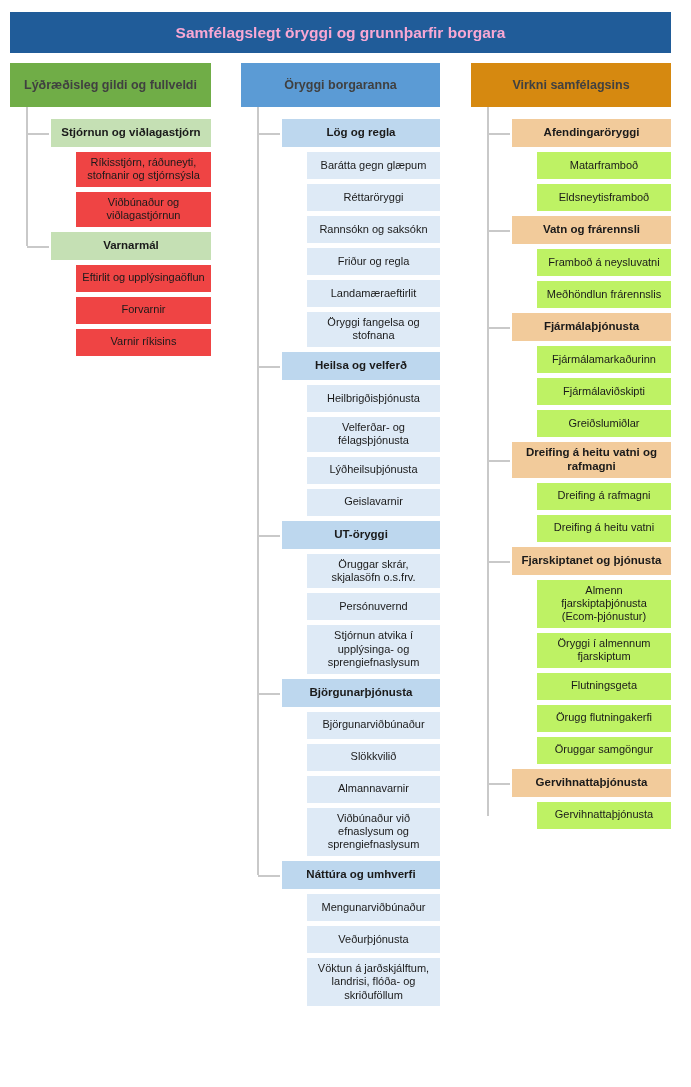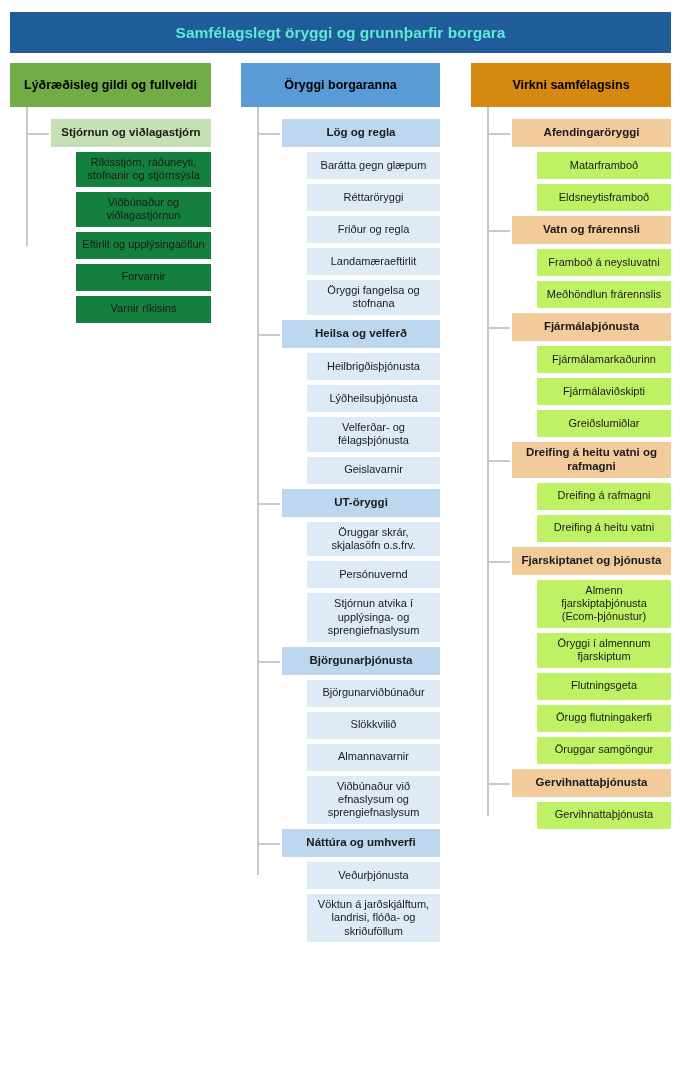--- a/index.html
+++ b/index.html
@@ -16,21 +16,21 @@
   }
 
   
   #title-bar {
     position: absolute;
     left: 10px;
     top: 12px;
     width: 661px;
     height: 41px;
     background: #205C99;
-    color: #5eead4;
+    color: #f9a8d4;
     font-size: 15.5px;
     font-weight: bold;
     display: flex;
     align-items: center;
     justify-content: center;
     text-align: center;
     box-sizing: border-box;
   }
 
   
@@ -41,21 +41,21 @@
   #col-green  { left: 10px;  width: 201px; }
   #col-blue   { left: 241px; width: 199px; }
   #col-orange { left: 471px; width: 200px; }
 
   .col-header {
     height: 44px;
     display: flex;
     align-items: center;
     justify-content: center;
     text-align: center;
-    color: #000000;
+    color: #404040;
     font-size: 12.5px;
     font-weight: bold;
     box-sizing: border-box;
     padding: 0 6px;
     line-height: 1.15;
   }
   #col-green  .col-header { background: #70AD47; }
   #col-blue   .col-header { background: #5B9BD5; }
   #col-orange .col-header { background: #D68910; text-align: right; }
 
@@ -114,21 +114,21 @@
     display: flex;
     align-items: center;
     justify-content: center;
     text-align: center;
     font-size: 11px;
     color: #1a1a1a;
     box-sizing: border-box;
     padding: 4px 6px;
     line-height: 1.22;
   }
-  #col-green  .leaf { background: #15803d; }
+  #col-green  .leaf { background: #ef4444; }
   #col-blue   .leaf { background: #DEEAF6; }
   #col-orange .leaf { background: #bef264; }
 
   .group + .group { margin-top: 5px; }
   .group .leaf:first-of-type { margin-top: 5px; }
 </style>
 </head>
 <body>
 
 <div id="title-bar">Samfélagslegt öryggi og grunnþarfir borgara</div>
@@ -136,61 +136,64 @@
 <div class="column" id="col-green">
   <div class="col-header">Lýðræðisleg gildi og fullveldi</div>
   <div class="col-body">
     <div class="spine" style="height: 138.625px;"></div>
   <div class="group">
         <div class="group-header">Stjórnun og viðlagastjórn</div>
         <div class="leaf">Ríkisstjórn, ráðuneyti, stofnanir og stjórnsýsla</div>
         <div class="leaf">Viðbúnaður og viðlagastjórnun</div>
       </div>
       <div class="group">
+        <div class="group-header">Varnarmál</div>
         <div class="leaf">Eftirlit og upplýsingaöflun</div>
         <div class="leaf">Forvarnir</div>
         <div class="leaf">Varnir ríkisins</div>
       </div>
     </div>
 </div>
 
 <div class="column" id="col-blue">
   <div class="col-header">Öryggi borgaranna</div>
   <div class="col-body">
     <div class="spine" style="height: 767.875px;"></div>
   <div class="group">
         <div class="group-header">Lög og regla</div>
         <div class="leaf">Barátta gegn glæpum</div>
         <div class="leaf">Réttaröryggi</div>
+        <div class="leaf">Rannsókn og saksókn</div>
         <div class="leaf">Friður og regla</div>
         <div class="leaf">Landamæraeftirlit</div>
         <div class="leaf">Öryggi fangelsa og stofnana</div>
       </div>
       <div class="group">
         <div class="group-header">Heilsa og velferð</div>
         <div class="leaf">Heilbrigðisþjónusta</div>
+        <div class="leaf">Velferðar- og félagsþjónusta</div>
         <div class="leaf">Lýðheilsuþjónusta</div>
-        <div class="leaf">Velferðar- og félagsþjónusta</div>
         <div class="leaf">Geislavarnir</div>
       </div>
       <div class="group">
         <div class="group-header">UT-öryggi</div>
         <div class="leaf">Öruggar skrár, skjalasöfn o.s.frv.</div>
         <div class="leaf">Persónuvernd</div>
         <div class="leaf">Stjórnun atvika í upplýsinga- og sprengiefnaslysum</div>
       </div>
       <div class="group">
         <div class="group-header">Björgunarþjónusta</div>
         <div class="leaf">Björgunarviðbúnaður</div>
         <div class="leaf">Slökkvilið</div>
         <div class="leaf">Almannavarnir</div>
         <div class="leaf">Viðbúnaður við efnaslysum og sprengiefnaslysum</div>
       </div>
       <div class="group">
         <div class="group-header">Náttúra og umhverfi</div>
+        <div class="leaf">Mengunarviðbúnaður</div>
         <div class="leaf">Veðurþjónusta</div>
         <div class="leaf">Vöktun á jarðskjálftum, landrisi, flóða- og skriðuföllum</div>
       </div>
     </div>
 </div>
 
 <div class="column" id="col-orange">
   <div class="col-header">Virkni samfélagsins</div>
   <div class="col-body">
     <div class="spine" style="height: 708.625px;"></div>

